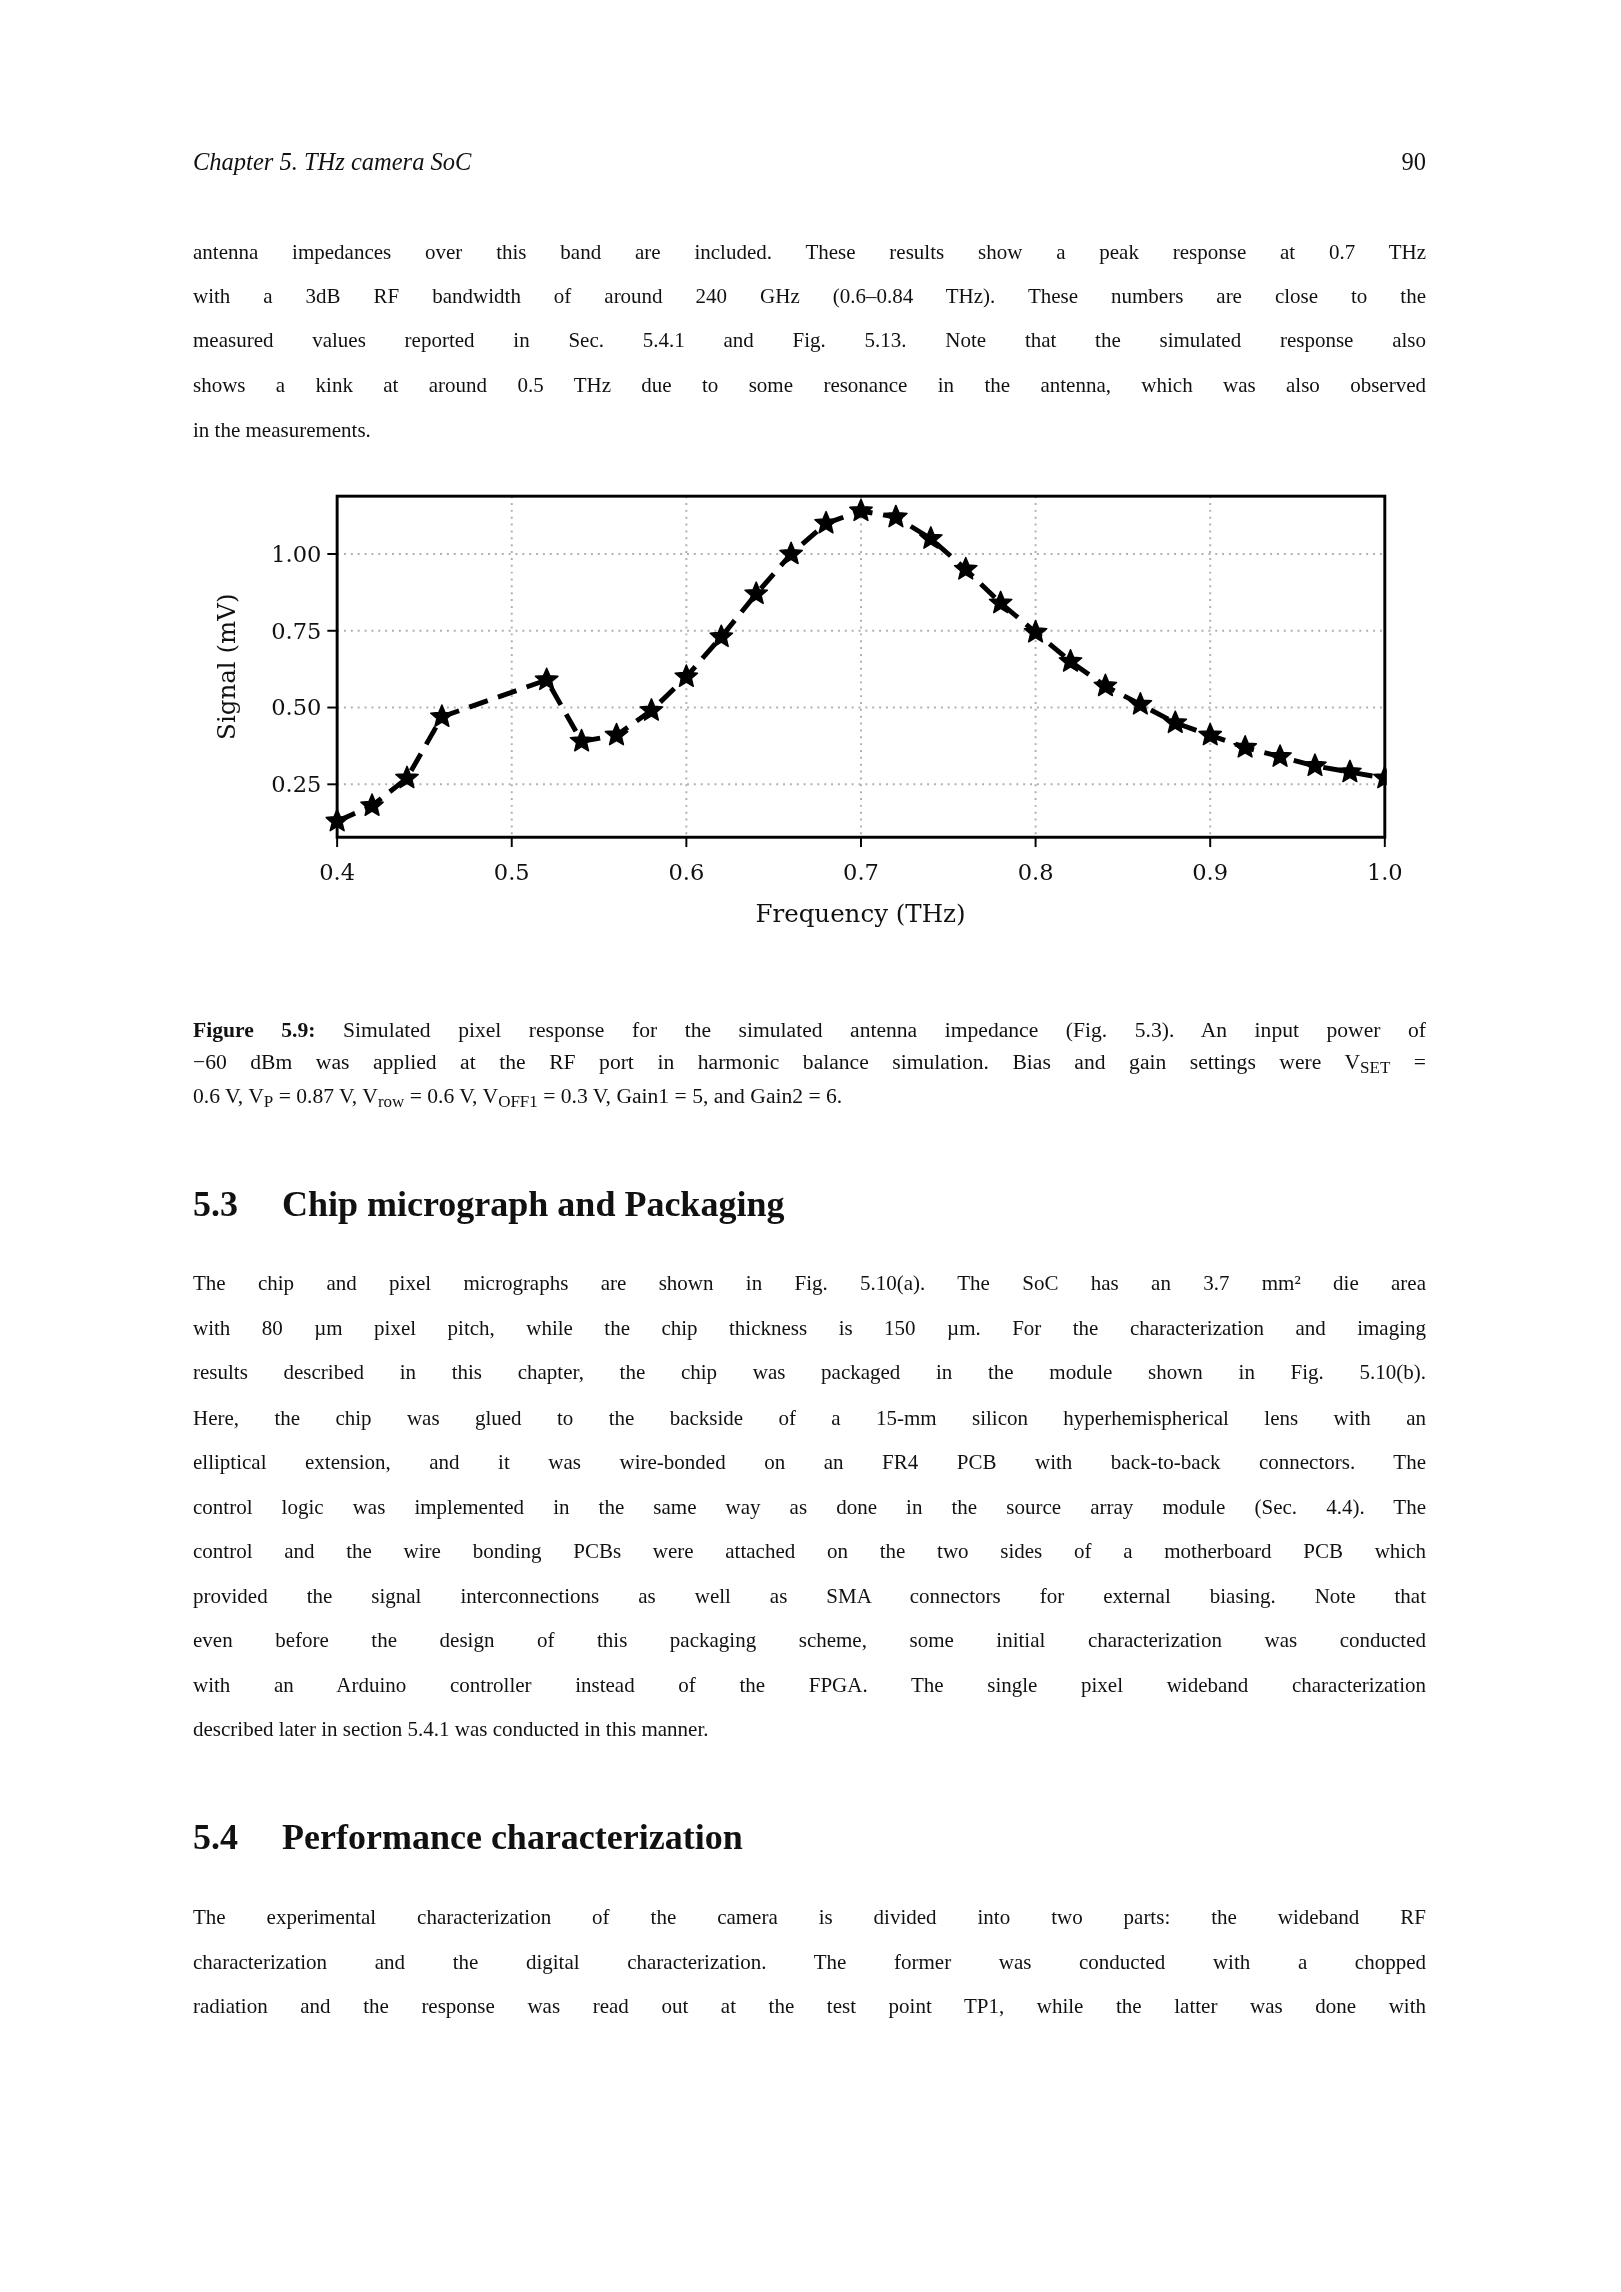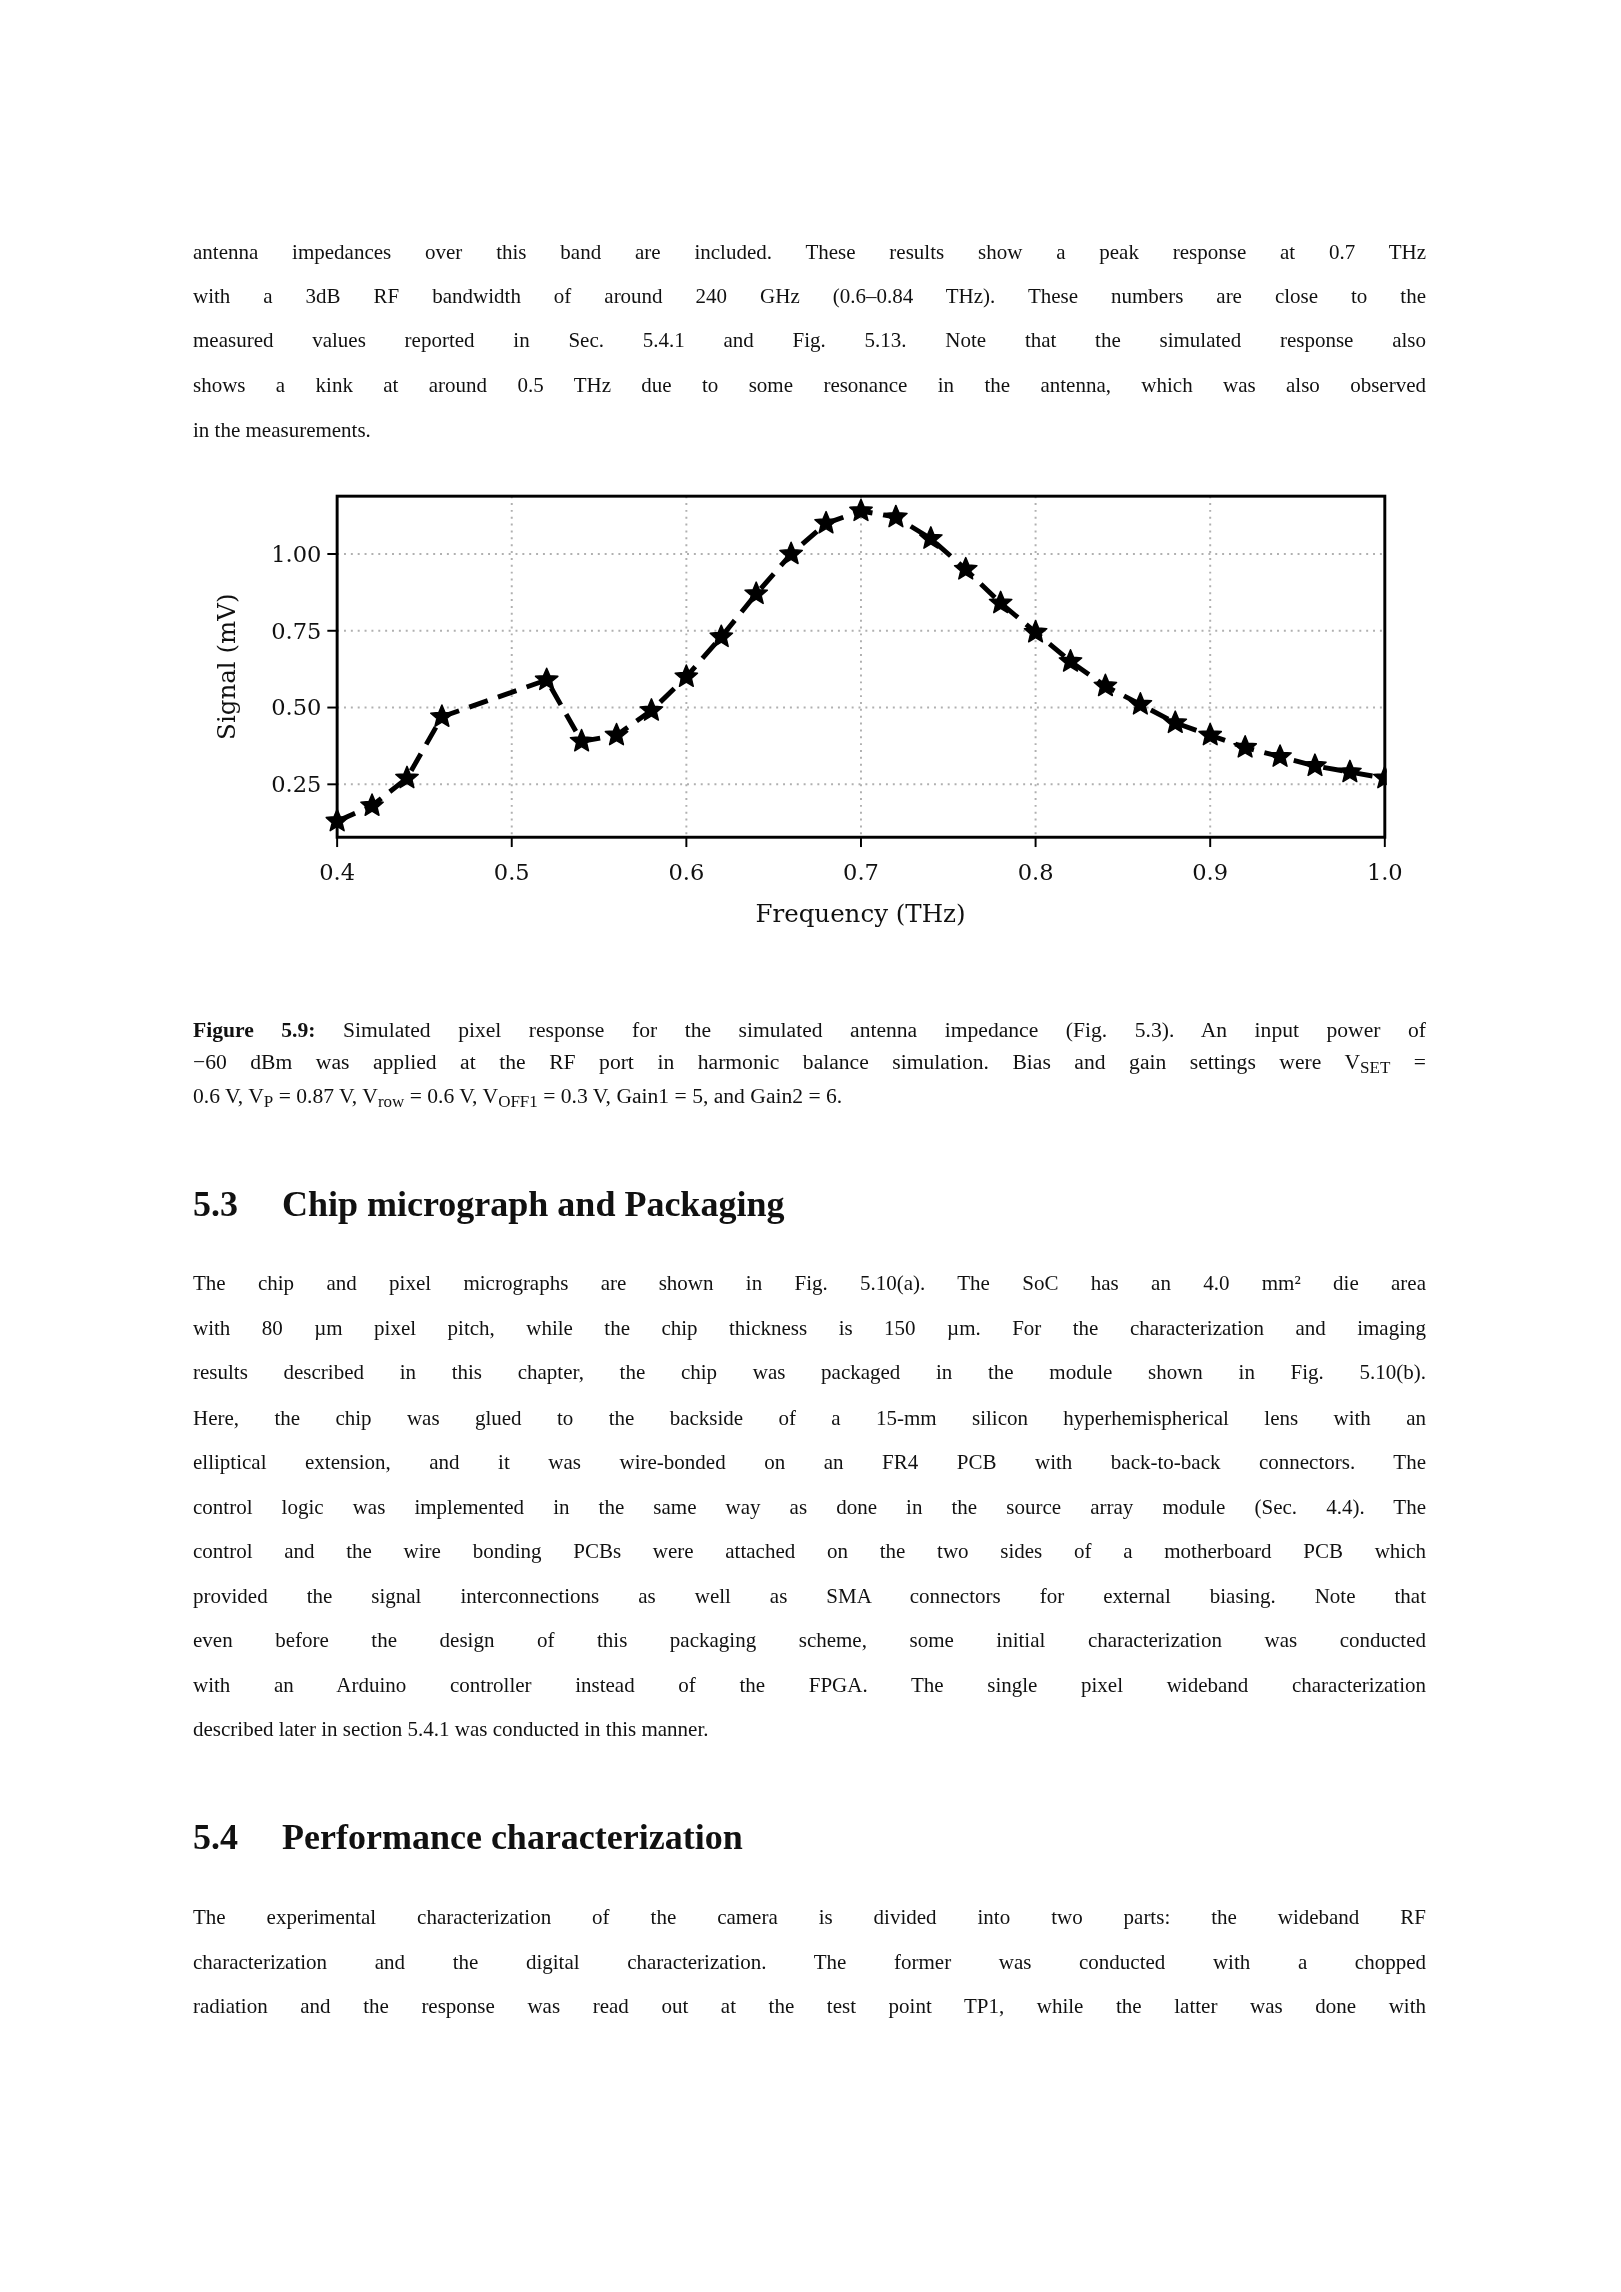--- a/index.html
+++ b/index.html
@@ -32,20 +32,24 @@
   .figure { position: absolute; left: 0; top: 0; width: 1621px; height: 961px; pointer-events: none; }
   .figure svg { position: absolute; left: 0; top: 0; }
   .tick-label { font-family: "DejaVu Serif", serif; font-size: 23px; fill: #111; }
   .axis-title { font-family: "DejaVu Serif", serif; font-size: 25px; fill: #111; }
 </style>
 </head>
 <body>
 
 <div class="page">
 
+  <div class="running-header">
+    <span class="chap">Chapter 5. THz camera SoC</span>
+    <span class="pnum">90</span>
+  </div>
 
   <div>
     <div class="line" style="top:238px">antenna impedances over this band are included. These results show a peak response at 0.7 THz</div>
     <div class="line" style="top:282px">with a 3dB RF bandwidth of around 240 GHz (0.6–0.84 THz). These numbers are close to the</div>
     <div class="line" style="top:326px">measured values reported in Sec. 5.4.1 and Fig. 5.13. Note that the simulated response also</div>
     <div class="line" style="top:371px">shows a kink at around 0.5 THz due to some resonance in the antenna, which was also observed</div>
     <div class="line last" style="top:416px">in the measurements.</div>
   </div>
 
   <div class="figure">
@@ -133,21 +137,21 @@
     <div class="caption-line" style="top:1012px"><span>−60 dBm was applied at the RF port in harmonic balance simulation. Bias and gain settings were V</span><sub>SET</sub><span> =</span></div>
     <div class="caption-line last" style="top:1046px"><span>0.6 V, V</span><sub>P</sub><span> = 0.87 V, V</span><sub>row</sub><span> = 0.6 V, V</span><sub>OFF1</sub><span> = 0.3 V, Gain1 = 5, and Gain2 = 6.</span></div>
   </div>
 
   <div class="section-heading" style="top:1183px">
     <span class="num">5.3</span>
     <span class="ttl">Chip micrograph and Packaging</span>
   </div>
 
   <div>
-    <div class="line" style="top:1269px">The chip and pixel micrographs are shown in Fig. 5.10(a). The SoC has an 4.0 mm² die area</div>
+    <div class="line" style="top:1269px">The chip and pixel micrographs are shown in Fig. 5.10(a). The SoC has an 3.7 mm² die area</div>
     <div class="line" style="top:1314px">with 80 µm pixel pitch, while the chip thickness is 150 µm. For the characterization and imaging</div>
     <div class="line" style="top:1358px">results described in this chapter, the chip was packaged in the module shown in Fig. 5.10(b).</div>
     <div class="line" style="top:1404px">Here, the chip was glued to the backside of a 15-mm silicon hyperhemispherical lens with an</div>
     <div class="line" style="top:1448px">elliptical extension, and it was wire-bonded on an FR4 PCB with back-to-back connectors. The</div>
     <div class="line" style="top:1493px">control logic was implemented in the same way as done in the source array module (Sec. 4.4). The</div>
     <div class="line" style="top:1537px">control and the wire bonding PCBs were attached on the two sides of a motherboard PCB which</div>
     <div class="line" style="top:1582px">provided the signal interconnections as well as SMA connectors for external biasing. Note that</div>
     <div class="line" style="top:1626px">even before the design of this packaging scheme, some initial characterization was conducted</div>
     <div class="line" style="top:1671px">with an Arduino controller instead of the FPGA. The single pixel wideband characterization</div>
     <div class="line last" style="top:1715px">described later in section 5.4.1 was conducted in this manner.</div>

